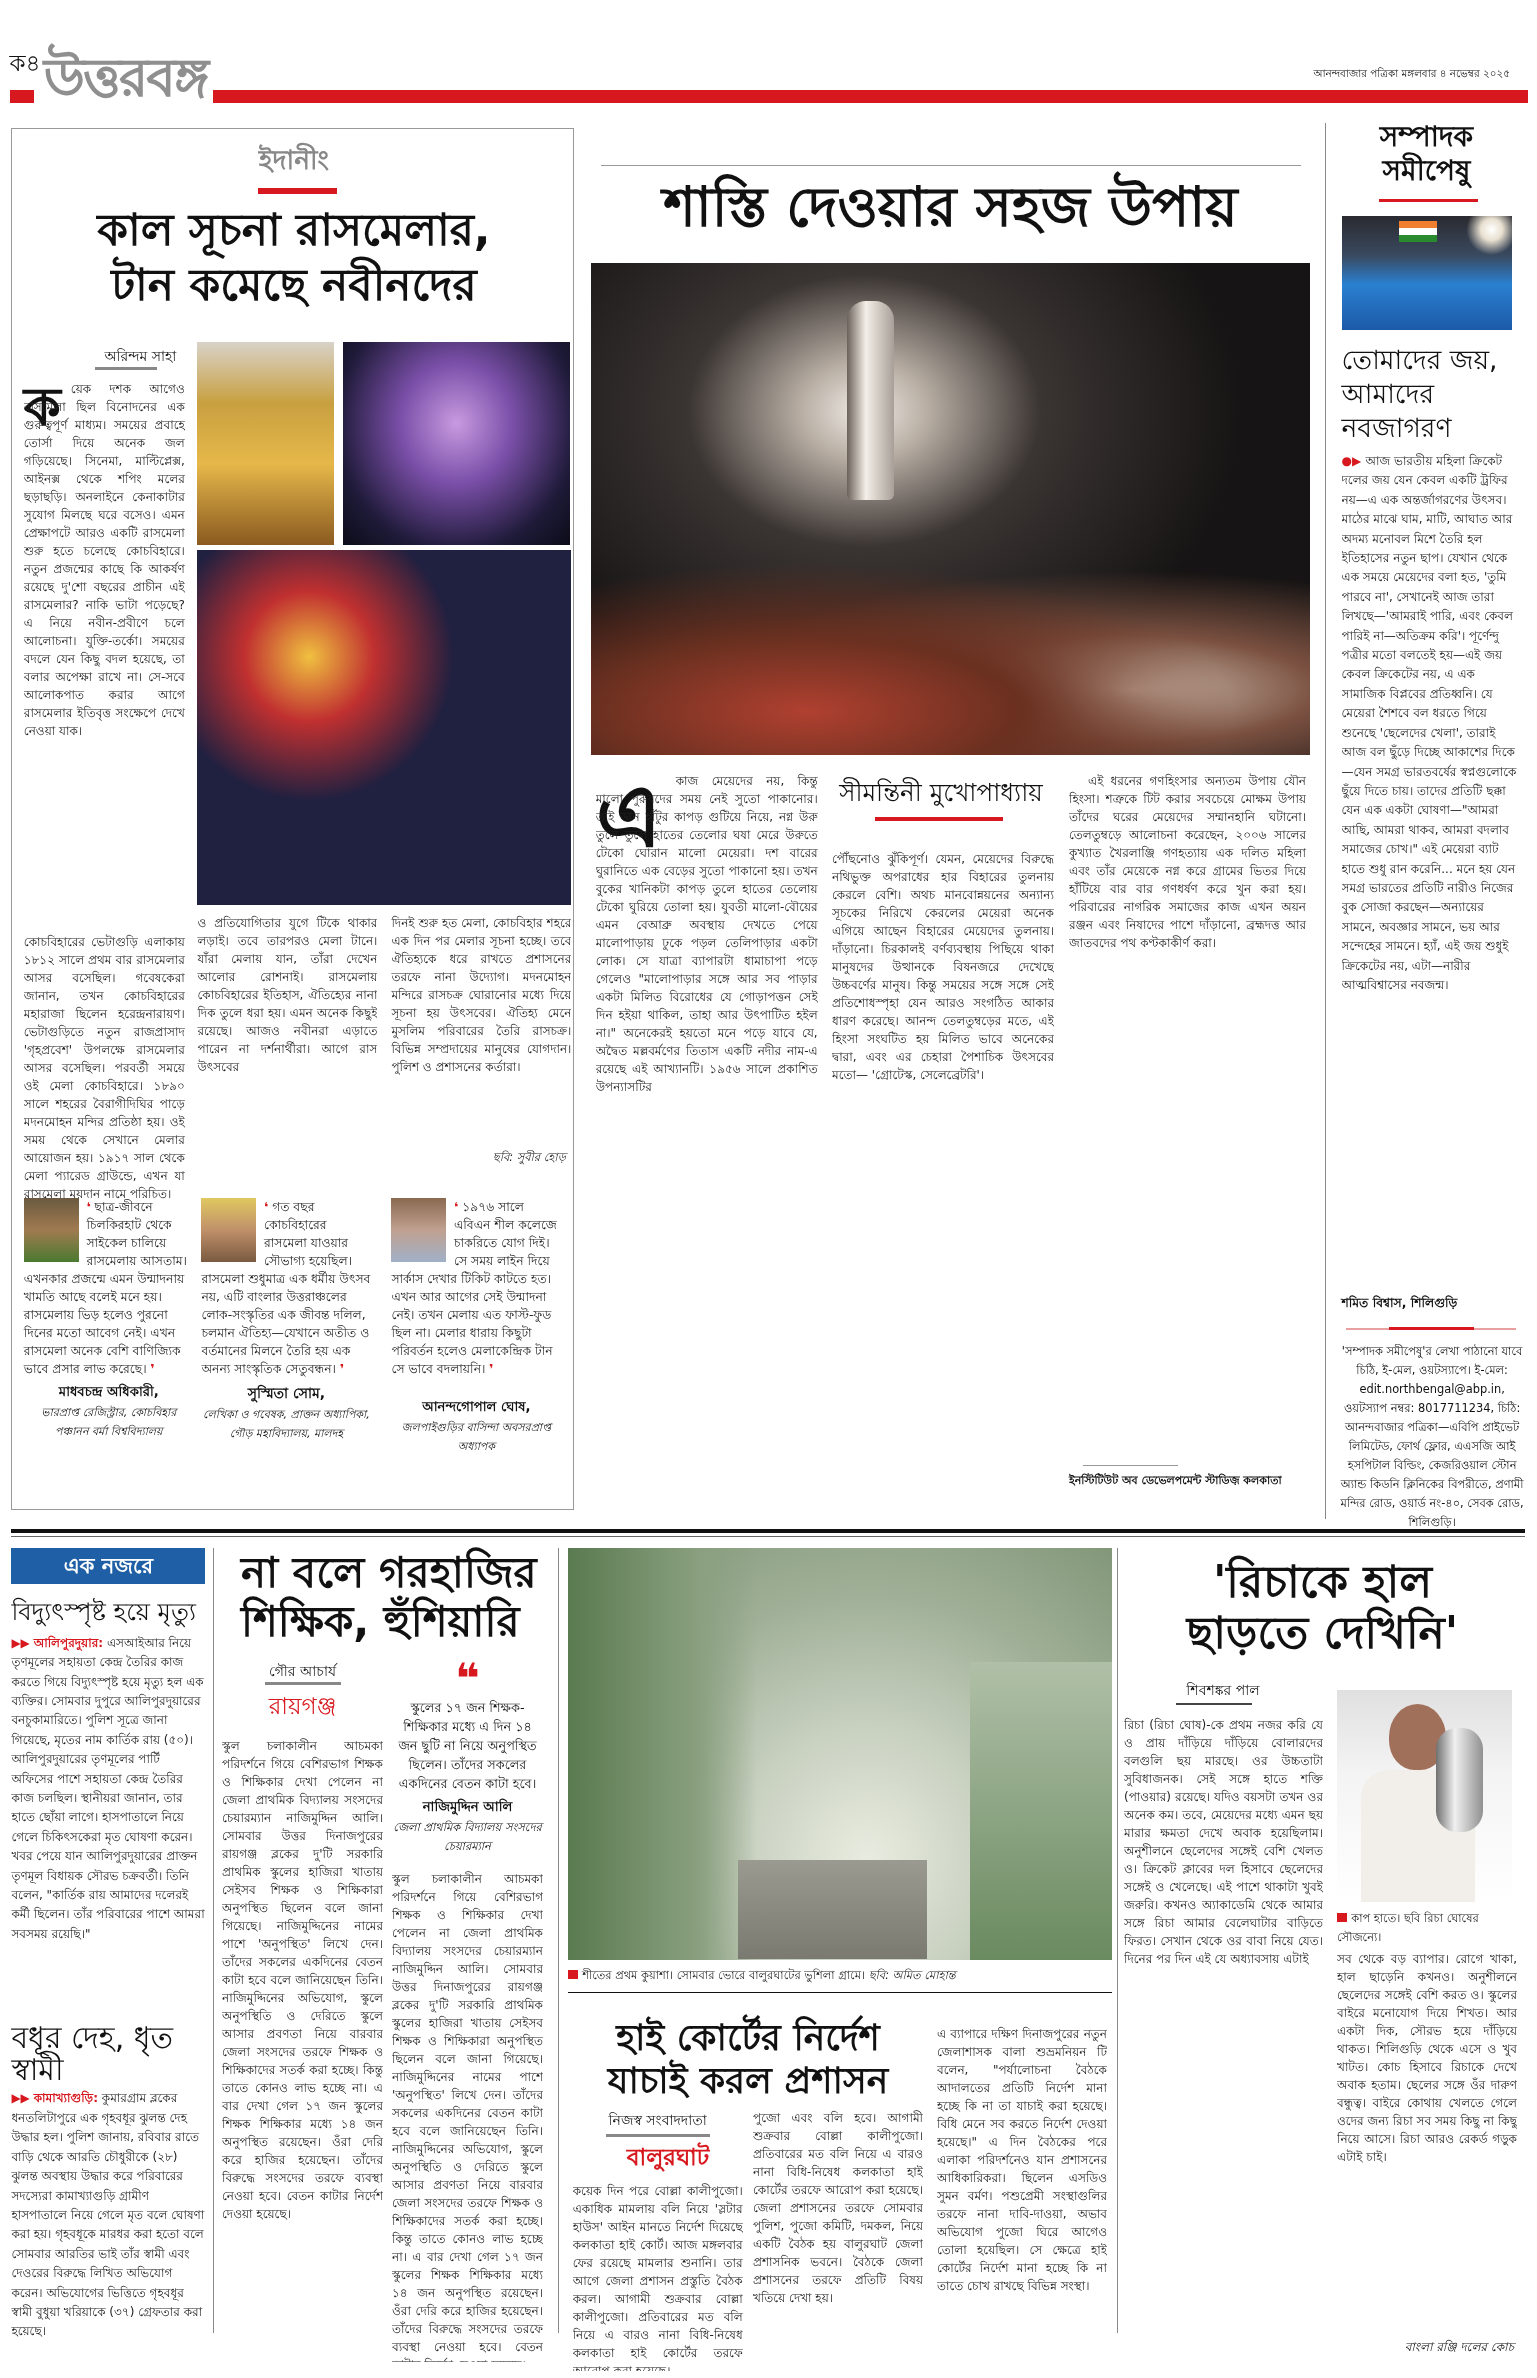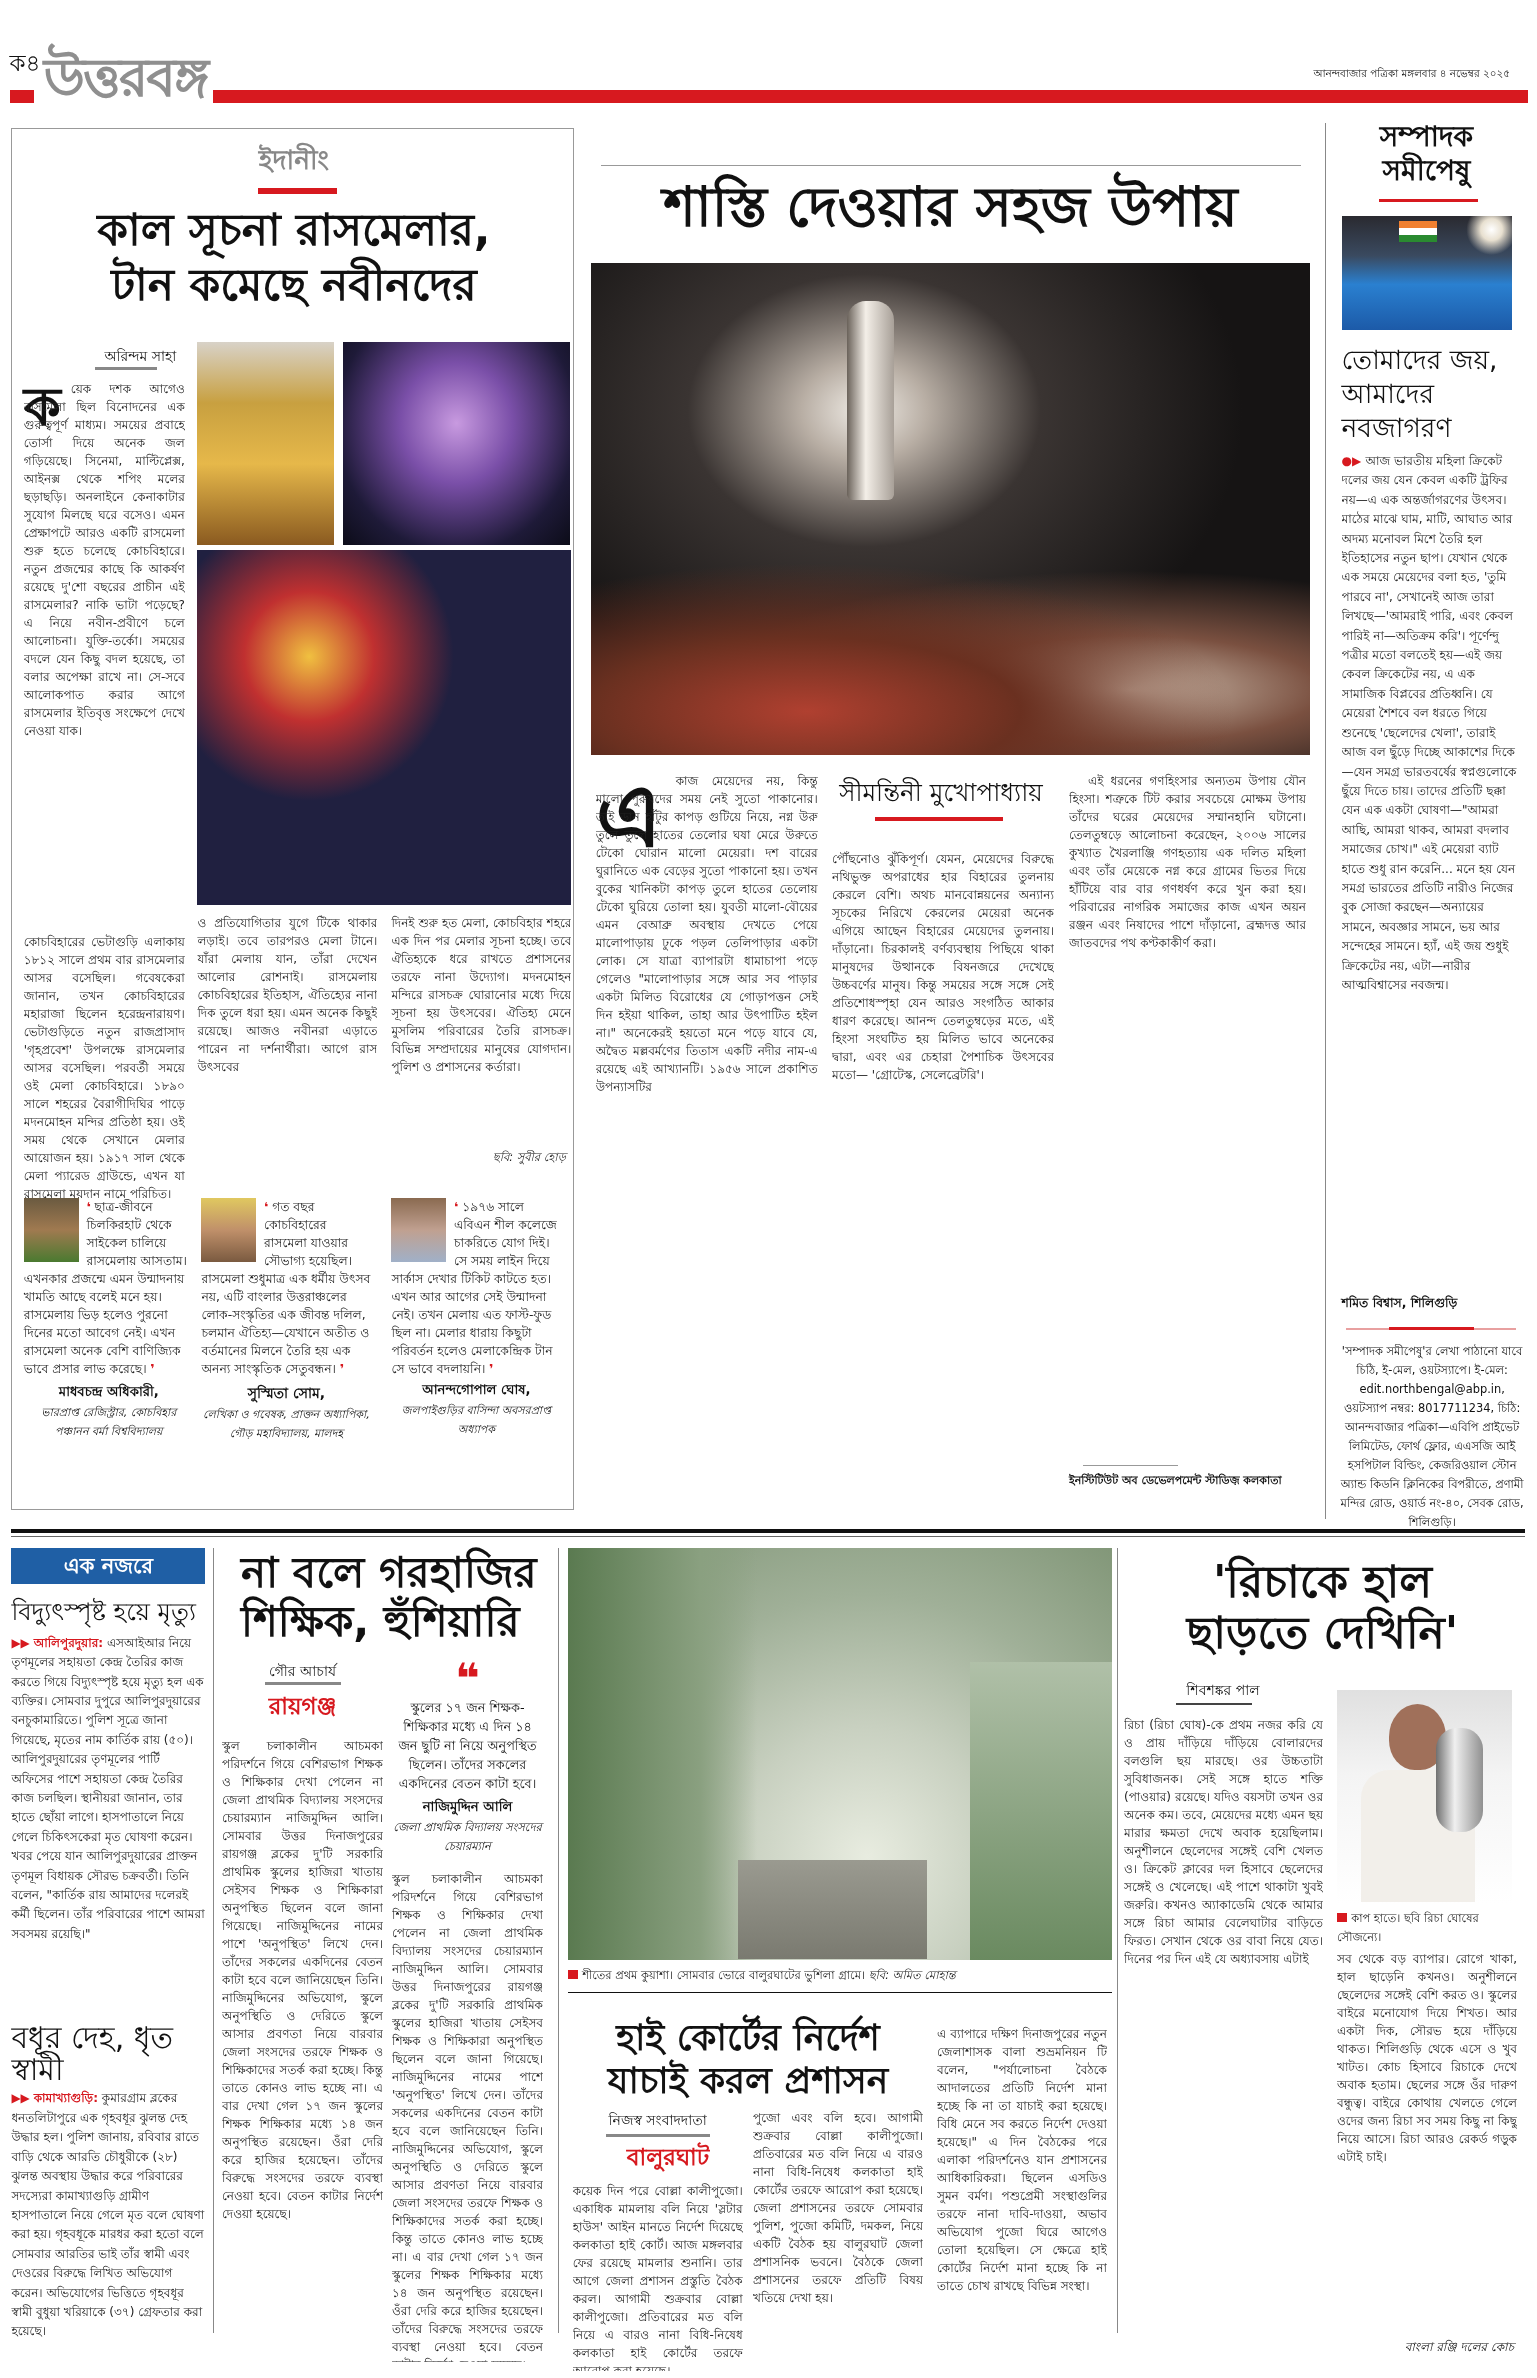--- a/index.html
+++ b/index.html
@@ -64,21 +64,21 @@
   </div>
   <div class="abs" style="left:189px;top:1069px;width:170px">
     <div style="float:left;width:55px;height:64px;background:linear-gradient(#e0c860,#c0906a 50%,#7a5a40);margin-right:7.6px"></div>
     <div class="txt" style="font-size:12.3px;line-height:18px;text-align:left"><span class="quote-mark">❛</span> <span>গত বছর কোচবিহারের রাসমেলা যাওয়ার সৌভাগ্য হয়েছিল। রাসমেলা শুধুমাত্র এক ধর্মীয় উৎসব নয়, এটি বাংলার উত্তরাঞ্চলের লোক-সংস্কৃতির এক জীবন্ত দলিল, চলমান ঐতিহ্য—যেখানে অতীত ও বর্তমানের মিলনে তৈরি হয় এক অনন্য সাংস্কৃতিক সেতুবন্ধন।</span> <span class="quote-mark">❜</span></div>
     <div style="text-align:center;font-weight:bold;font-size:14px;margin-top:3.8px">সুস্মিতা সোম,</div>
     <div style="text-align:center;font-style:italic;font-size:11px">লেখিকা ও গবেষক, প্রাক্তন অধ্যাপিকা, গৌড় মহাবিদ্যালয়, মালদহ</div>
   </div>
   <div class="abs" style="left:379px;top:1069px;width:170px">
     <div style="float:left;width:55px;height:64px;background:linear-gradient(#8a6a50,#c0a090 50%,#a0b0c8);margin-right:7.6px"></div>
     <div class="txt" style="font-size:12.3px;line-height:18px;text-align:left"><span class="quote-mark">❛</span> <span>১৯৭৬ সালে এবিএন শীল কলেজে চাকরিতে যোগ দিই। সে সময় লাইন দিয়ে সার্কাস দেখার টিকিট কাটতে হত। এখন আর আগের সেই উন্মাদনা নেই। তখন মেলায় এত ফাস্ট-ফুড ছিল না। মেলার ধারায় কিছুটা পরিবর্তন হলেও মেলাকেন্দ্রিক টান সে ভাবে বদলায়নি।</span> <span class="quote-mark">❜</span></div>
-    <div style="text-align:center;font-weight:bold;font-size:13.2px;margin-top:2px">আনন্দগোপাল ঘোষ,</div>
+    <div style="text-align:center;font-weight:bold;font-size:13.2px;margin-top:19px">আনন্দগোপাল ঘোষ,</div>
     <div style="text-align:center;font-style:italic;font-size:11px">জলপাইগুড়ির বাসিন্দা অবসরপ্রাপ্ত অধ্যাপক</div>
   </div>
 </div>
 
 <div class="abs" style="left:591px;top:121px;width:719px;height:1391px">
   <div class="abs" style="left:9.5px;width:700px;top:44px;height:1.4px;background:#999"></div>
   <div class="abs hl" style="left:0;width:719px;top:55px;font-size:55px">শাস্তি দেওয়ার সহজ উপায়</div>
   <div class="photo" style="left:0;top:142px;width:719px;height:492px;background:radial-gradient(ellipse at 38% 30%,#f0ece6 0%,#b8aea4 10%,#3a3432 28%,#161414 60%),linear-gradient(180deg,#1a1818 0%,#5a3a30 70%,#8a5040 100%)">
     <div style="position:absolute;left:0;bottom:0;width:719px;height:218px;background:radial-gradient(ellipse at 30% 80%,#b04030 0%,#6a3020 30%,transparent 60%),radial-gradient(ellipse at 75% 70%,#d0c0b0 0%,#7a5040 25%,transparent 55%)"></div>
     <div style="position:absolute;left:256px;top:38px;width:47px;height:199px;background:linear-gradient(90deg,#6a625a,#f4efe8 40%,#a8a098);border-radius:19px 19px 5.7px 5.7px"></div>
@@ -122,21 +122,21 @@
   <div class="txt" style="text-align:left;font-size:12px;line-height:19.4px;margin-top:5.7px;height:388px;overflow:hidden"><span class="red">▶▶ </span><b class="red">আলিপুরদুয়ার:</b> <span>এসআইআর নিয়ে তৃণমূলের সহায়তা কেন্দ্র তৈরির কাজ করতে গিয়ে বিদ্যুৎস্পৃষ্ট হয়ে মৃত্যু হল এক ব্যক্তির। সোমবার দুপুরে আলিপুরদুয়ারের বনচুকামারিতে। পুলিশ সূত্রে জানা গিয়েছে, মৃতের নাম কার্তিক রায় (৫০)। আলিপুরদুয়ারের তৃণমূলের পার্টি অফিসের পাশে সহায়তা কেন্দ্র তৈরির কাজ চলছিল। স্থানীয়রা জানান, তার হাতে ছোঁয়া লাগে। হাসপাতালে নিয়ে গেলে চিকিৎসকেরা মৃত ঘোষণা করেন। খবর পেয়ে যান আলিপুরদুয়ারের প্রাক্তন তৃণমূল বিধায়ক সৌরভ চক্রবর্তী। তিনি বলেন, "কার্তিক রায় আমাদের দলেরই কর্মী ছিলেন। তাঁর পরিবারের পাশে আমরা সবসময় রয়েছি।"</span></div>
   <div style="font-size:30px;line-height:32px;margin-top:0;font-weight:normal">বধূর দেহ, ধৃত স্বামী</div>
   <div class="txt" style="text-align:left;font-size:12px;line-height:19.4px;margin-top:3.8px"><span class="red">▶▶ </span><b class="red">কামাখ্যাগুড়ি:</b> <span>কুমারগ্রাম ব্লকের ধনতলিটাপুরে এক গৃহবধূর ঝুলন্ত দেহ উদ্ধার হল। পুলিশ জানায়, রবিবার রাতে বাড়ি থেকে আরতি চৌধুরীকে (২৮) ঝুলন্ত অবস্থায় উদ্ধার করে পরিবারের সদস্যেরা কামাখ্যাগুড়ি গ্রামীণ হাসপাতালে নিয়ে গেলে মৃত বলে ঘোষণা করা হয়। গৃহবধূকে মারধর করা হতো বলে সোমবার আরতির ভাই তাঁর স্বামী এবং দেওরের বিরুদ্ধে লিখিত অভিযোগ করেন। অভিযোগের ভিত্তিতে গৃহবধূর স্বামী বুধুয়া খরিয়াকে (৩৭) গ্রেফতার করা হয়েছে।</span></div>
 </div>
 <div class="abs" style="left:213px;top:1548px;width:1.4px;height:785px;background:#888"></div>
 
 <div class="abs" style="left:222px;top:1548px;width:326px;height:823px">
   <div class="hl" style="font-size:42px;line-height:49px;text-align:left;padding-left:19px">না বলে গরহাজির শিক্ষিক, হুঁশিয়ারি</div>
   <div class="abs byline" style="left:0;width:161px;top:112px">গৌর আচার্য</div>
   <div class="abs" style="left:43px;top:134px;width:76px;height:2.8px;background:#888"></div>
-  <div class="abs red" style="left:0;width:161px;top:140px;text-align:center;font-size:23px;font-weight:bold">রায়গঞ্জ</div>
+  <div class="abs red" style="left:0;width:161px;top:140px;text-align:center;font-size:23px;font-weight:normal">রায়গঞ্জ</div>
   <div class="abs" style="left:170px;top:112px;width:151px;text-align:center">
     <div class="red" style="font-size:42px;font-weight:bold;line-height:38px">❝</div>
     <div style="font-size:12.8px;line-height:19px">স্কুলের ১৭ জন শিক্ষক-শিক্ষিকার মধ্যে এ দিন ১৪ জন ছুটি না নিয়ে অনুপস্থিত ছিলেন। তাঁদের সকলের একদিনের বেতন কাটা হবে।</div>
     <div style="font-weight:bold;font-size:13.2px;margin-top:3.8px">নাজিমুদ্দিন আলি</div>
     <div style="font-style:italic;font-size:11.4px">জেলা প্রাথমিক বিদ্যালয় সংসদের চেয়ারম্যান</div>
   </div>
   <div class="abs txt" style="left:0;top:189px;width:161px;height:625px;overflow:hidden">স্কুল চলাকালীন আচমকা পরিদর্শনে গিয়ে বেশিরভাগ শিক্ষক ও শিক্ষিকার দেখা পেলেন না জেলা প্রাথমিক বিদ্যালয় সংসদের চেয়ারম্যান নাজিমুদ্দিন আলি। সোমবার উত্তর দিনাজপুরের রায়গঞ্জ ব্লকের দু'টি সরকারি প্রাথমিক স্কুলের হাজিরা খাতায় সেইসব শিক্ষক ও শিক্ষিকারা অনুপস্থিত ছিলেন বলে জানা গিয়েছে। নাজিমুদ্দিনের নামের পাশে 'অনুপস্থিত' লিখে দেন। তাঁদের সকলের একদিনের বেতন কাটা হবে বলে জানিয়েছেন তিনি। নাজিমুদ্দিনের অভিযোগ, স্কুলে অনুপস্থিতি ও দেরিতে স্কুলে আসার প্রবণতা নিয়ে বারবার জেলা সংসদের তরফে শিক্ষক ও শিক্ষিকাদের সতর্ক করা হচ্ছে। কিন্তু তাতে কোনও লাভ হচ্ছে না। এ বার দেখা গেল ১৭ জন স্কুলের শিক্ষক শিক্ষিকার মধ্যে ১৪ জন অনুপস্থিত রয়েছেন। ওঁরা দেরি করে হাজির হয়েছেন। তাঁদের বিরুদ্ধে সংসদের তরফে ব্যবস্থা নেওয়া হবে। বেতন কাটার নির্দেশ দেওয়া হয়েছে।</div>
   <div class="abs txt" style="left:170px;top:322px;width:151px;height:492px;overflow:hidden">স্কুল চলাকালীন আচমকা পরিদর্শনে গিয়ে বেশিরভাগ শিক্ষক ও শিক্ষিকার দেখা পেলেন না জেলা প্রাথমিক বিদ্যালয় সংসদের চেয়ারম্যান নাজিমুদ্দিন আলি। সোমবার উত্তর দিনাজপুরের রায়গঞ্জ ব্লকের দু'টি সরকারি প্রাথমিক স্কুলের হাজিরা খাতায় সেইসব শিক্ষক ও শিক্ষিকারা অনুপস্থিত ছিলেন বলে জানা গিয়েছে। নাজিমুদ্দিনের নামের পাশে 'অনুপস্থিত' লিখে দেন। তাঁদের সকলের একদিনের বেতন কাটা হবে বলে জানিয়েছেন তিনি। নাজিমুদ্দিনের অভিযোগ, স্কুলে অনুপস্থিতি ও দেরিতে স্কুলে আসার প্রবণতা নিয়ে বারবার জেলা সংসদের তরফে শিক্ষক ও শিক্ষিকাদের সতর্ক করা হচ্ছে। কিন্তু তাতে কোনও লাভ হচ্ছে না। এ বার দেখা গেল ১৭ জন স্কুলের শিক্ষক শিক্ষিকার মধ্যে ১৪ জন অনুপস্থিত রয়েছেন। ওঁরা দেরি করে হাজির হয়েছেন। তাঁদের বিরুদ্ধে সংসদের তরফে ব্যবস্থা নেওয়া হবে। বেতন কাটার নির্দেশ দেওয়া হয়েছে।</div>
 </div>
 <div class="abs" style="left:558px;top:1548px;width:1.4px;height:785px;background:#888"></div>

